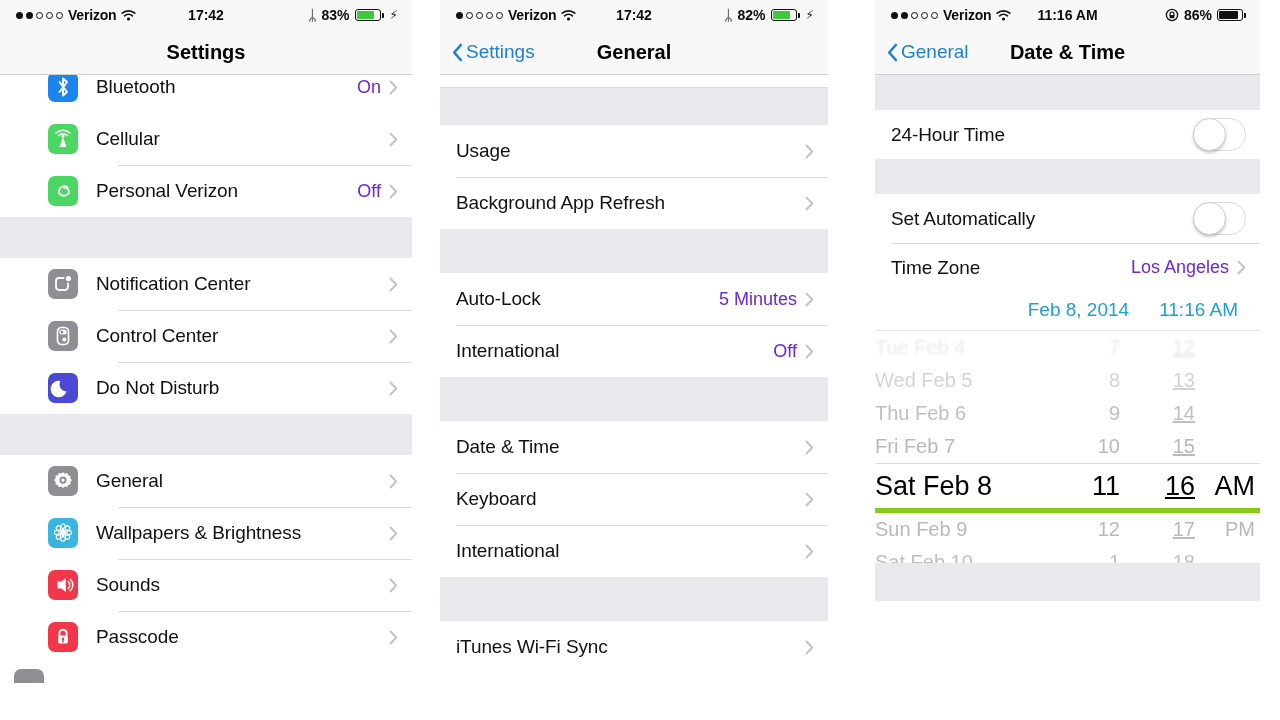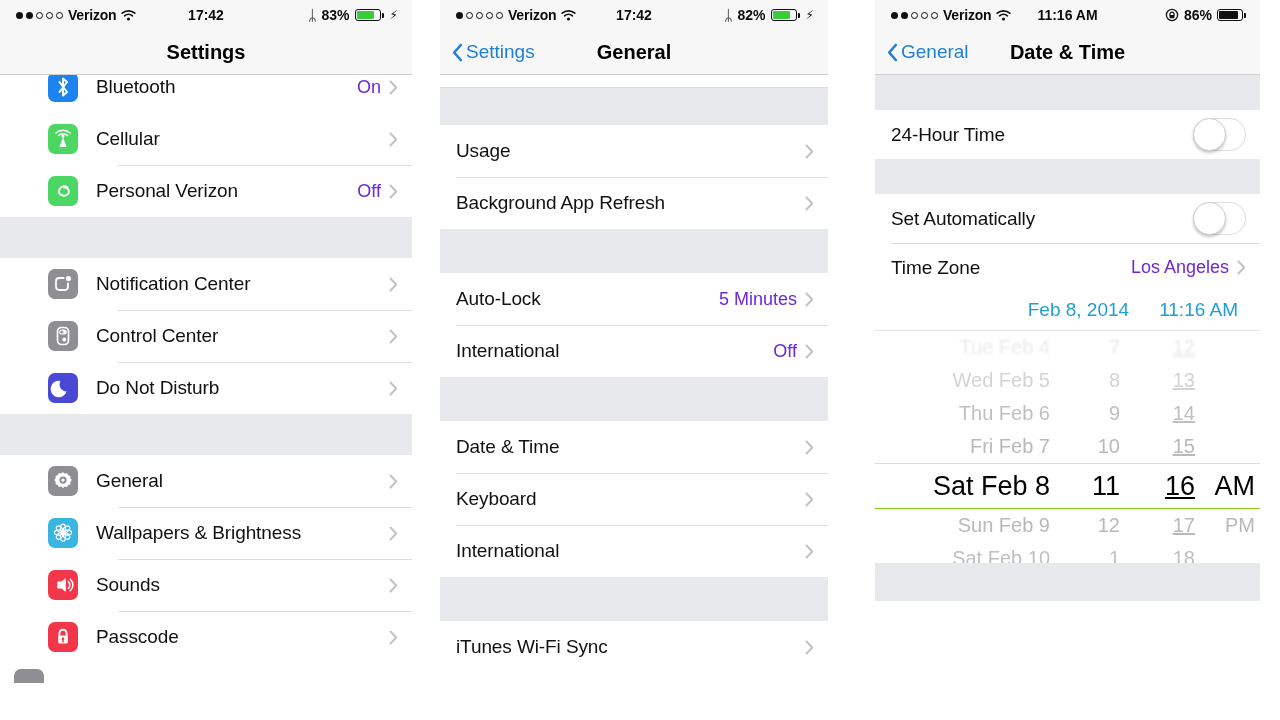--- a/index.html
+++ b/index.html
@@ -124,23 +124,23 @@
     background:#fff;position:relative;
     height:232px;overflow:hidden;
     border-top:1px solid #e4e4e4;
   }
   .pk-row{
     display:flex;align-items:center;
     height:33px;font-size:20px;color:#b9b9bd;
   }
   .pk-row.selected{
     height:44px;color:#000;font-size:27px;
-    border-top:1px solid #dcdcdc;border-bottom:1px solid #84cc16;
-  }
-  .pk-c1{width:175px;text-align:right;padding-right:4px;}
+    border-top:1px solid #dcdcdc;border-bottom:5px solid #84cc16;
+  }
+  .pk-c1{width:175px;padding-right:4px;}
   .pk-c2{width:66px;text-align:right;}
   .pk-c3{width:75px;text-align:right;text-decoration:underline;}
   .pk-c4{width:60px;text-align:right;padding-right:2px;}
   .f-0{opacity:.30;filter:blur(1.1px);}
   .f-1{opacity:.62;filter:blur(0.5px);}
   .f-2{opacity:.9;}
   .f-3{opacity:1;}
 </style>
 </head>
 <body>

